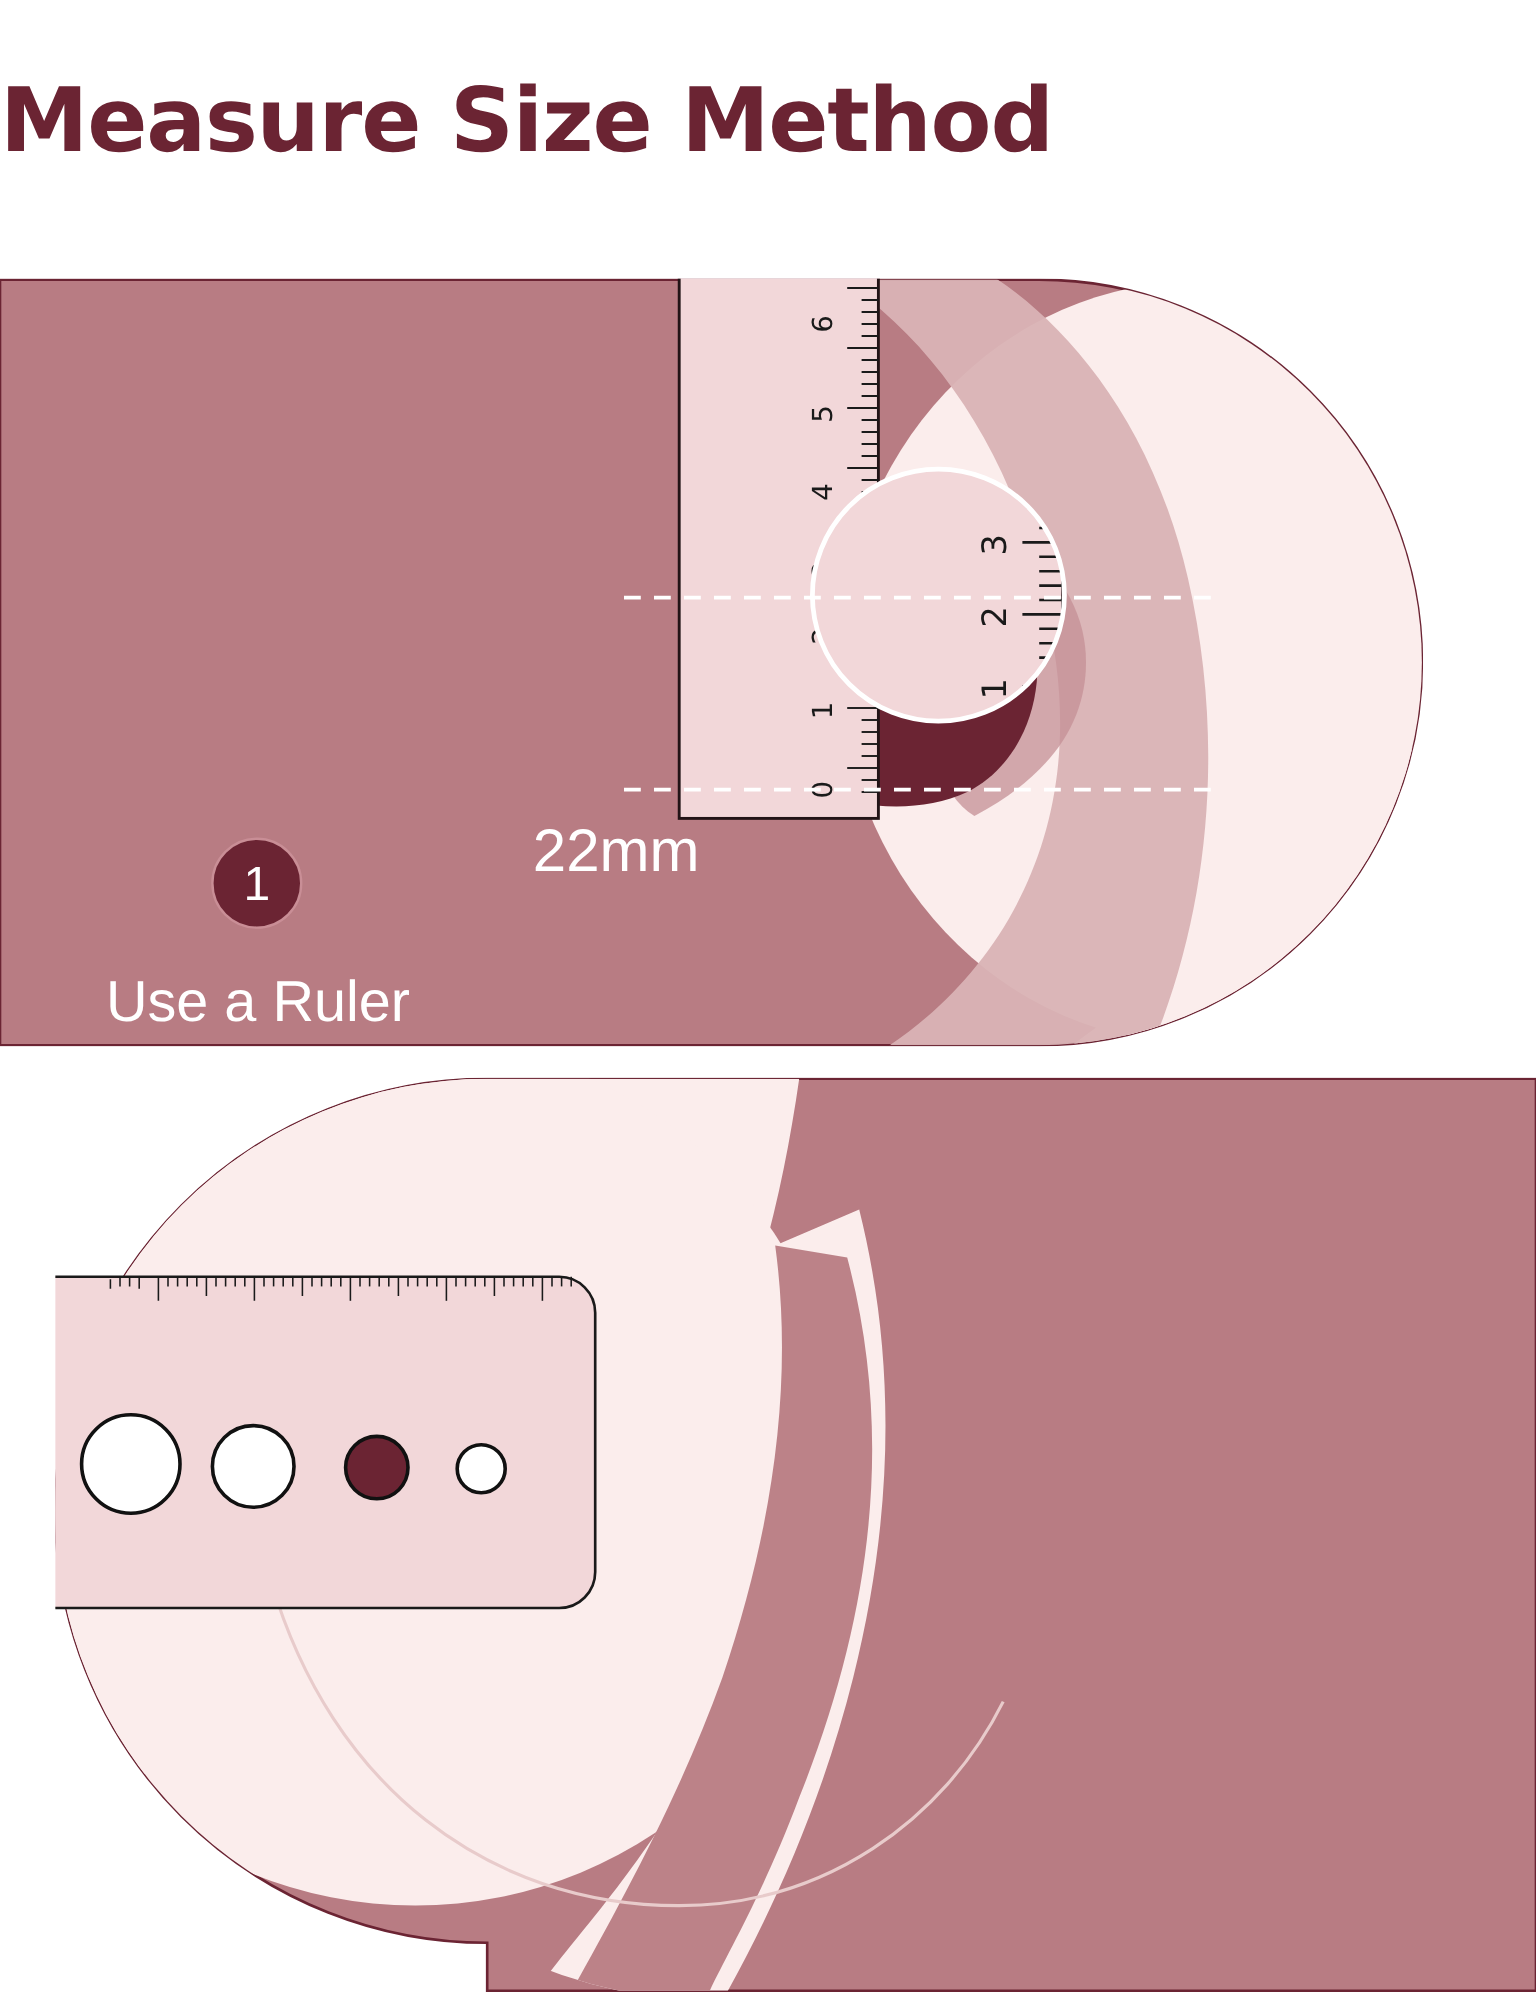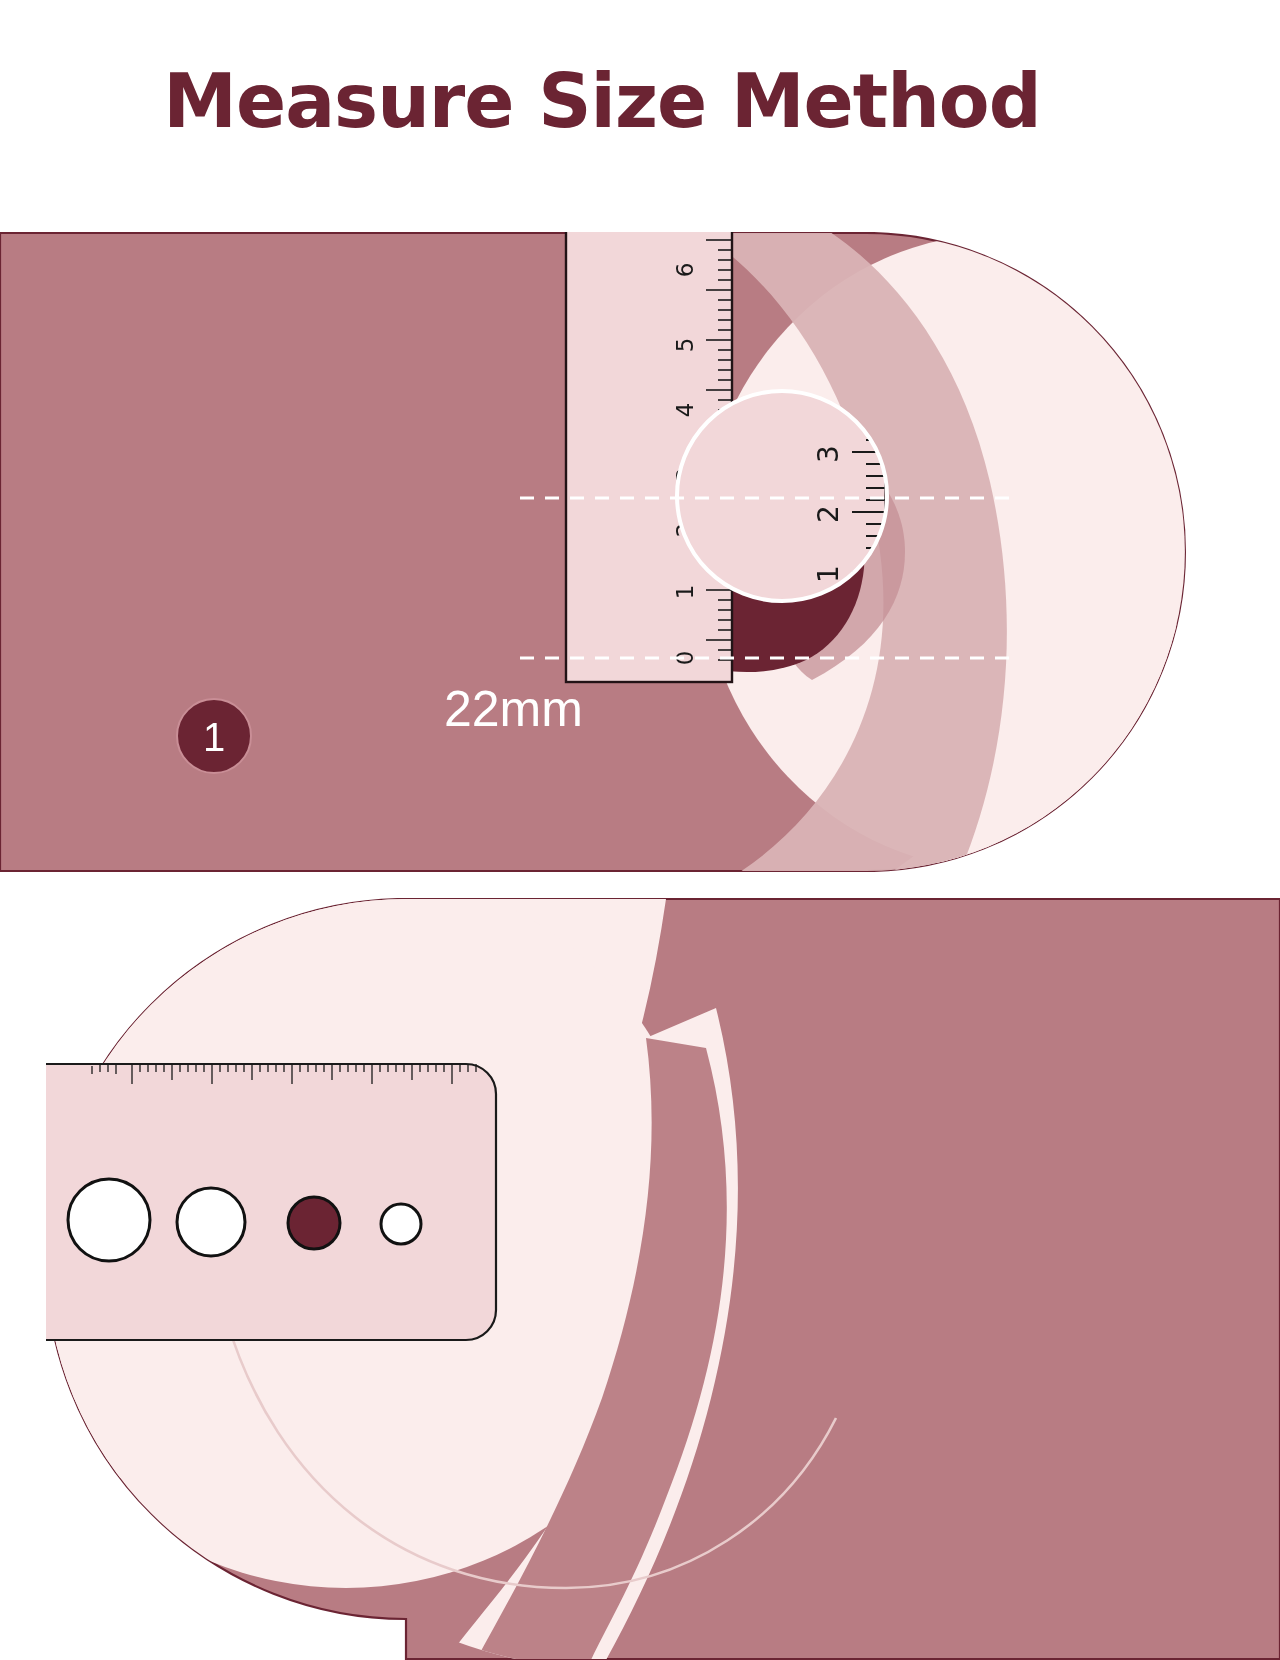--- a/index.html
+++ b/index.html
@@ -10,27 +10,25 @@
     overflow:hidden;
     position:relative;
   }
 
   .page{position:absolute;inset:0;}
 
   
   .title{
     position:absolute;
     top:58px;left:0;width:1130px;
-    text-align:center;
     font-size:74px;
     font-weight:bold;
     letter-spacing:-1px;
     color:#6B2433;
     font-family:"DejaVu Sans","Liberation Sans",sans-serif;
-    margin-left:37px;
   }
 
   
   .panel{position:absolute;overflow:hidden;}
 
   #panel1{
     left:0px;top:232px;width:1186px;height:640px;
   }
   #panel2{
     left:46px;top:898px;width:1234px;height:762px;
@@ -211,20 +209,21 @@
       </g>
 
       <circle cx="782" cy="264" r="105" fill="none" stroke="#FFFFFF" stroke-width="4"></circle>
 
       <line x1="520" y1="266" x2="1010" y2="266" stroke="#FFFFFF" stroke-width="3" stroke-dasharray="14 11"></line>
       <line x1="520" y1="426" x2="1010" y2="426" stroke="#FFFFFF" stroke-width="3" stroke-dasharray="14 11"></line>
     </svg>
 
     <div class="badge" id="badge1">1</div>
 
+    <div class="step-label" id="label1">Use a Ruler</div>
 
     <div class="mm-callout" id="mm22">22mm</div>
   </div>
 
   <div class="panel" id="panel2">
 
     <div class="panel-bg">
       <svg viewBox="0 0 1234 762" preserveAspectRatio="none" xmlns="http://www.w3.org/2000/svg">
         <defs>
           <clipPath id="p2clip">

